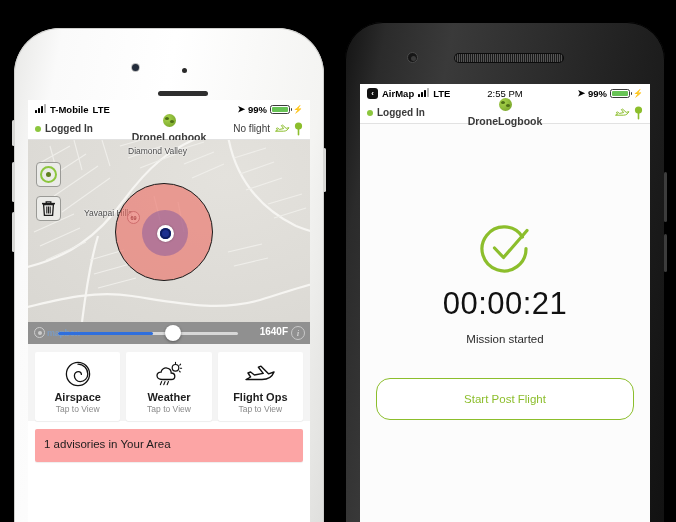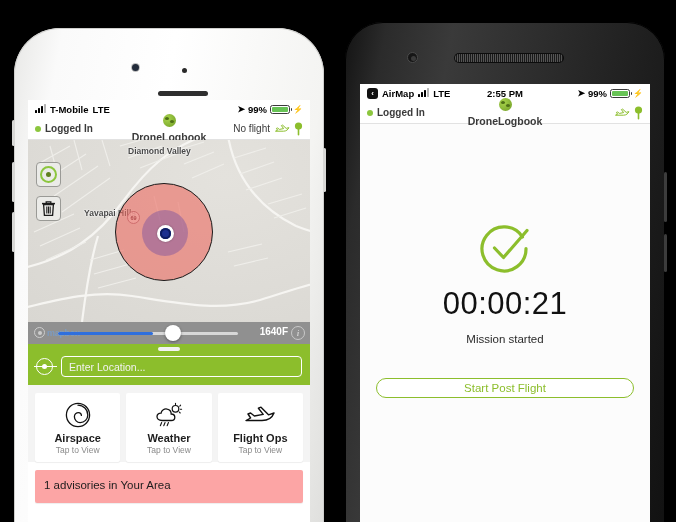--- a/index.html
+++ b/index.html
@@ -85,21 +85,21 @@
 
   
   .statusbar {
     height: 18px; display: flex; align-items: center;
     padding: 0 7px; font-size: 9.5px; color: #000; font-weight: 600;
     background: #fff; position: relative;
   }
   .sb-left { display: flex; align-items: center; gap: 4px; }
   .sb-center {
     position: absolute; left: 0; right: 0; text-align: center;
-    font-size: 9.5px; font-weight: 700; pointer-events: none;
+    font-size: 9.5px; font-weight: 400; pointer-events: none;
   }
   .sb-right { margin-left: auto; display: flex; align-items: center; gap: 3px; }
   .bars { display: inline-flex; align-items: flex-end; gap: 1px; height: 8px; }
   .bars i { width: 2px; background: #000; border-radius: .5px; display: block; }
   .bars i:nth-child(1){height:3px} .bars i:nth-child(2){height:5px}
   .bars i:nth-child(3){height:7px} .bars i:nth-child(4){height:9px;background:#b4b4b4}
   .carrier { font-size: 9.5px; font-weight: 600; }
   .batt {
     width: 20px; height: 9px; border: 1px solid #3a3a3a; border-radius: 2.5px;
     position: relative; padding: 1px;
@@ -145,21 +145,20 @@
   .map {
     position: relative; height: 182px;
     background:
       radial-gradient(ellipse at 70% 20%, #e4e2dd 0%, #dedcd7 55%, #d9d7d2 100%);
     overflow: hidden;
   }
   .map svg.roads { position:absolute; inset:0; width:100%; height:100%; }
   .map-label {
     position:absolute; font-size:8.5px; color:#4a4a4a; white-space:nowrap;
     text-shadow: 0 0 2px #fff, 0 0 2px #fff;
-    font-weight: bold;
   }
   .lbl-diamond { left: 100px; top: 6px; }
   .lbl-yavapai { left: 40px; top: 68px; margin-left: 16px; }
   .map-btn {
     position:absolute; left:8px; width:25px; height:25px; border-radius:4px;
     background:#ebebe8; border:1px solid #9a9a96;
     display:flex; align-items:center; justify-content:center;
   }
   .mb1 { top: 22px; }
   .mb2 { top: 56px; }
@@ -262,21 +261,21 @@
     padding: 0; background:#fcfcfc; height: calc(100% - 40px);
     display:flex; flex-direction:column; align-items:center;
   }
   .check-wrap { margin-top: 98px; }
   .mission-title { font-size:15px; color:#2b2b2b; margin-top:12px; }
   .mission-timer { font-size:31px; color:#111; margin-top:6px; letter-spacing:.5px; font-weight:400;}
   .mission-started { font-size:11.5px; color:#2b2b2b; margin-top:11px; }
   .mission-utc { font-size:11.5px; color:#2b2b2b; margin-top:7px; }
   .mission-local { font-size:11.5px; color:#2b2b2b; margin-top:7px; }
   .btn-outline {
-    width: 258px; height: 20px; border: 1.4px solid #8cbe2c; border-radius: 14px;
+    width: 258px; height: 42px; border: 1.4px solid #8cbe2c; border-radius: 14px;
     background:#fff; color:#8cbe2c; font-size:11.5px;
     display:flex; align-items:center; justify-content:center;
     font-family:"Liberation Sans",sans-serif;
   }
   .btn-post { margin-top: 33px; }
   .btn-del { margin-top: 9px; }
 </style>
 </head>
 <body>
 
@@ -385,27 +384,20 @@
           <span>mapbox</span>
         </div>
         <div class="track">
             <i></i>
           </div>
         <div class="knob"></div>
         <div class="alt-val">1640F</div>
         <div class="info-dot">i</div>
       </div>
 
-      <div class="greenband">
-        <div class="grabber"></div>
-        <div class="gb-row">
-          <span class="target-icon"></span>
-          <input class="loc-input" type="text" placeholder="Enter Location..." style="">
-        </div>
-      </div>
 
       <div class="tiles">
         <div class="tile">
           <div class="tile-ico">
             <svg width="26" height="26" viewBox="0 0 26 26">
               <circle cx="13" cy="13" r="11.6" fill="none" stroke="#111" stroke-width="1.3"></circle>
               <path d="M13 3.2 A9.8 9.8 0 0 1 22.8 13 A7.6 7.6 0 0 1 15.2 20.6 A5.8 5.8 0 0 1 9.4 14.8 A4.2 4.2 0 0 1 13.6 10.6 A2.8 2.8 0 0 1 16.4 13.4" fill="none" stroke="#111" stroke-width="1.3" stroke-linecap="round"></path>
             </svg>
           </div>
           <div class="tile-title">Airspace</div>

